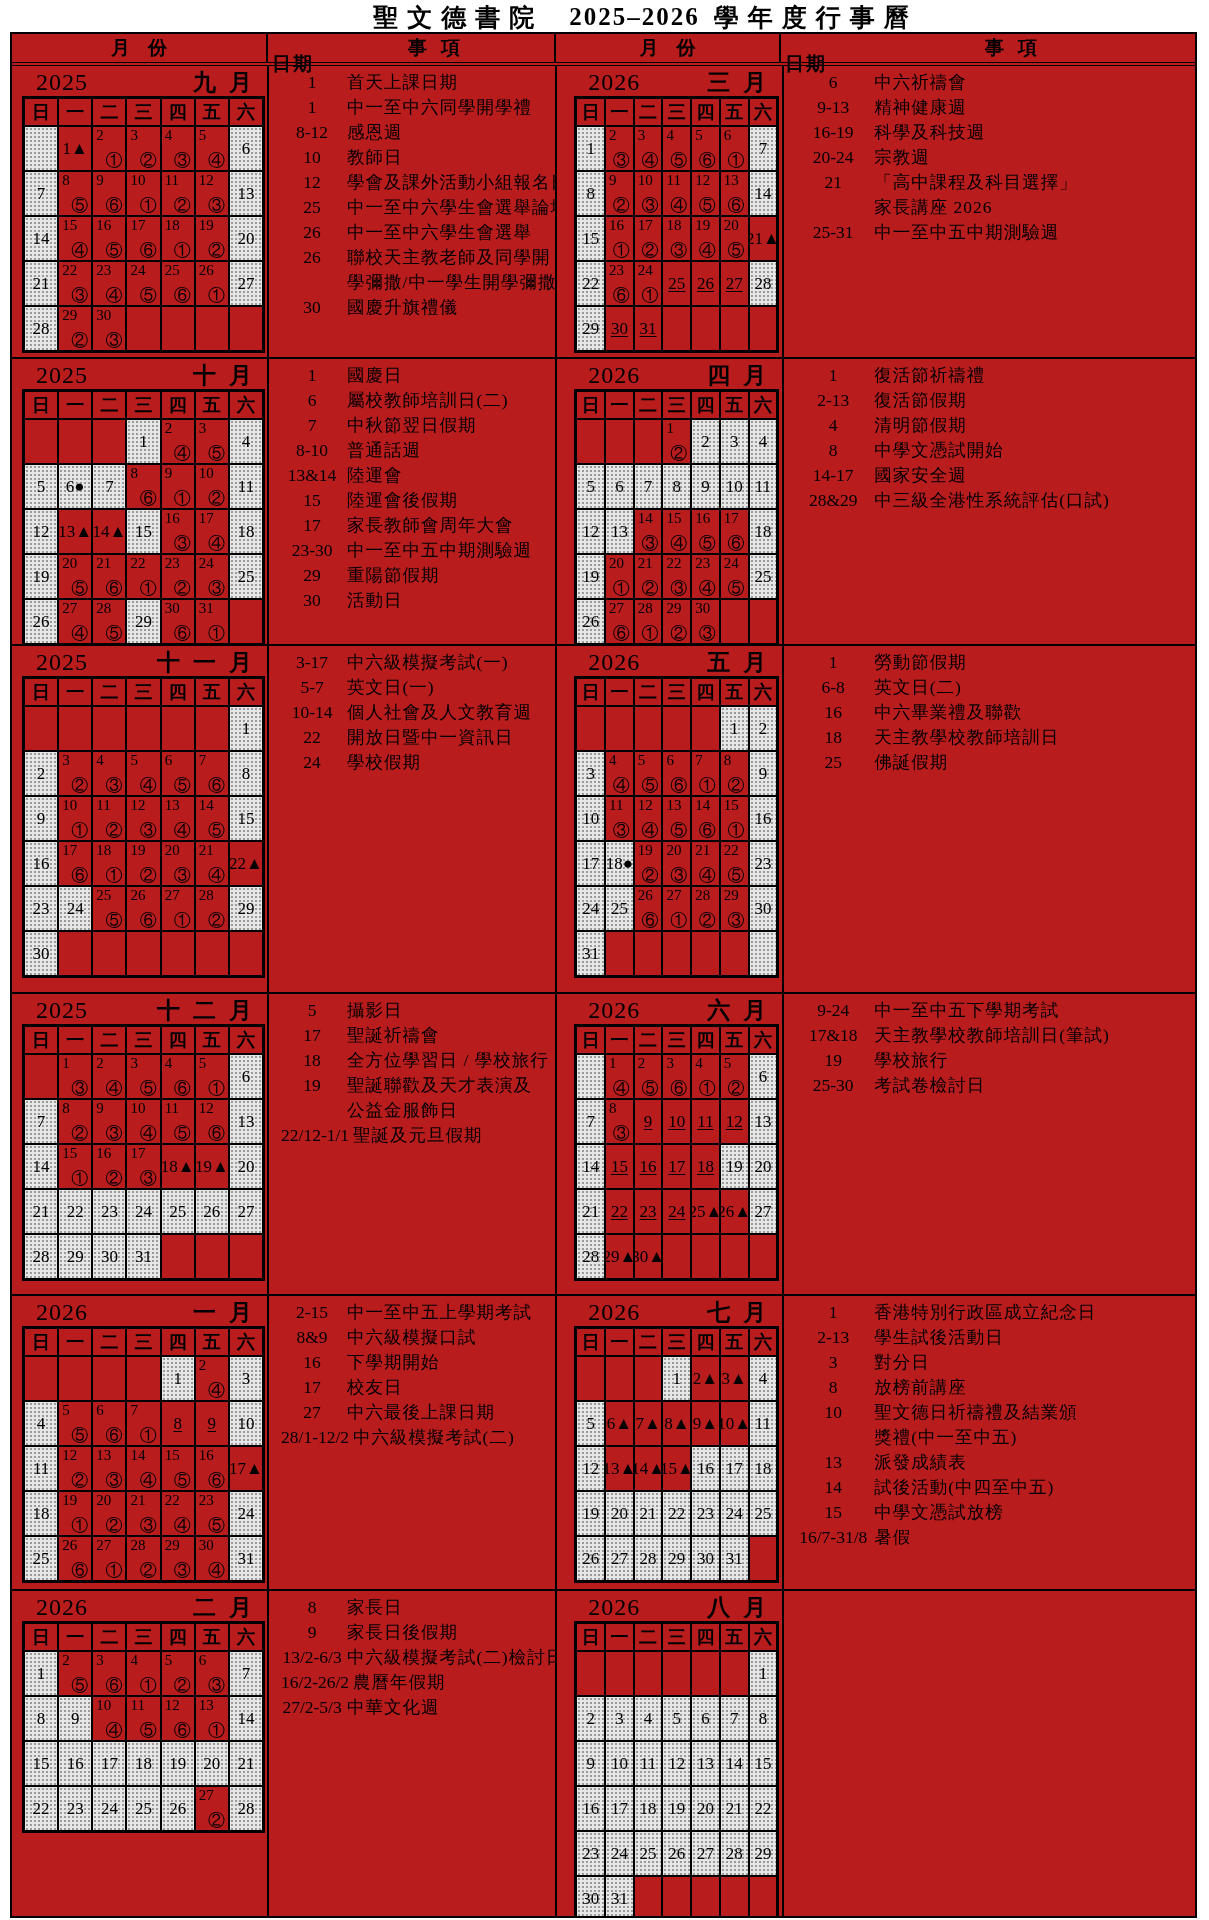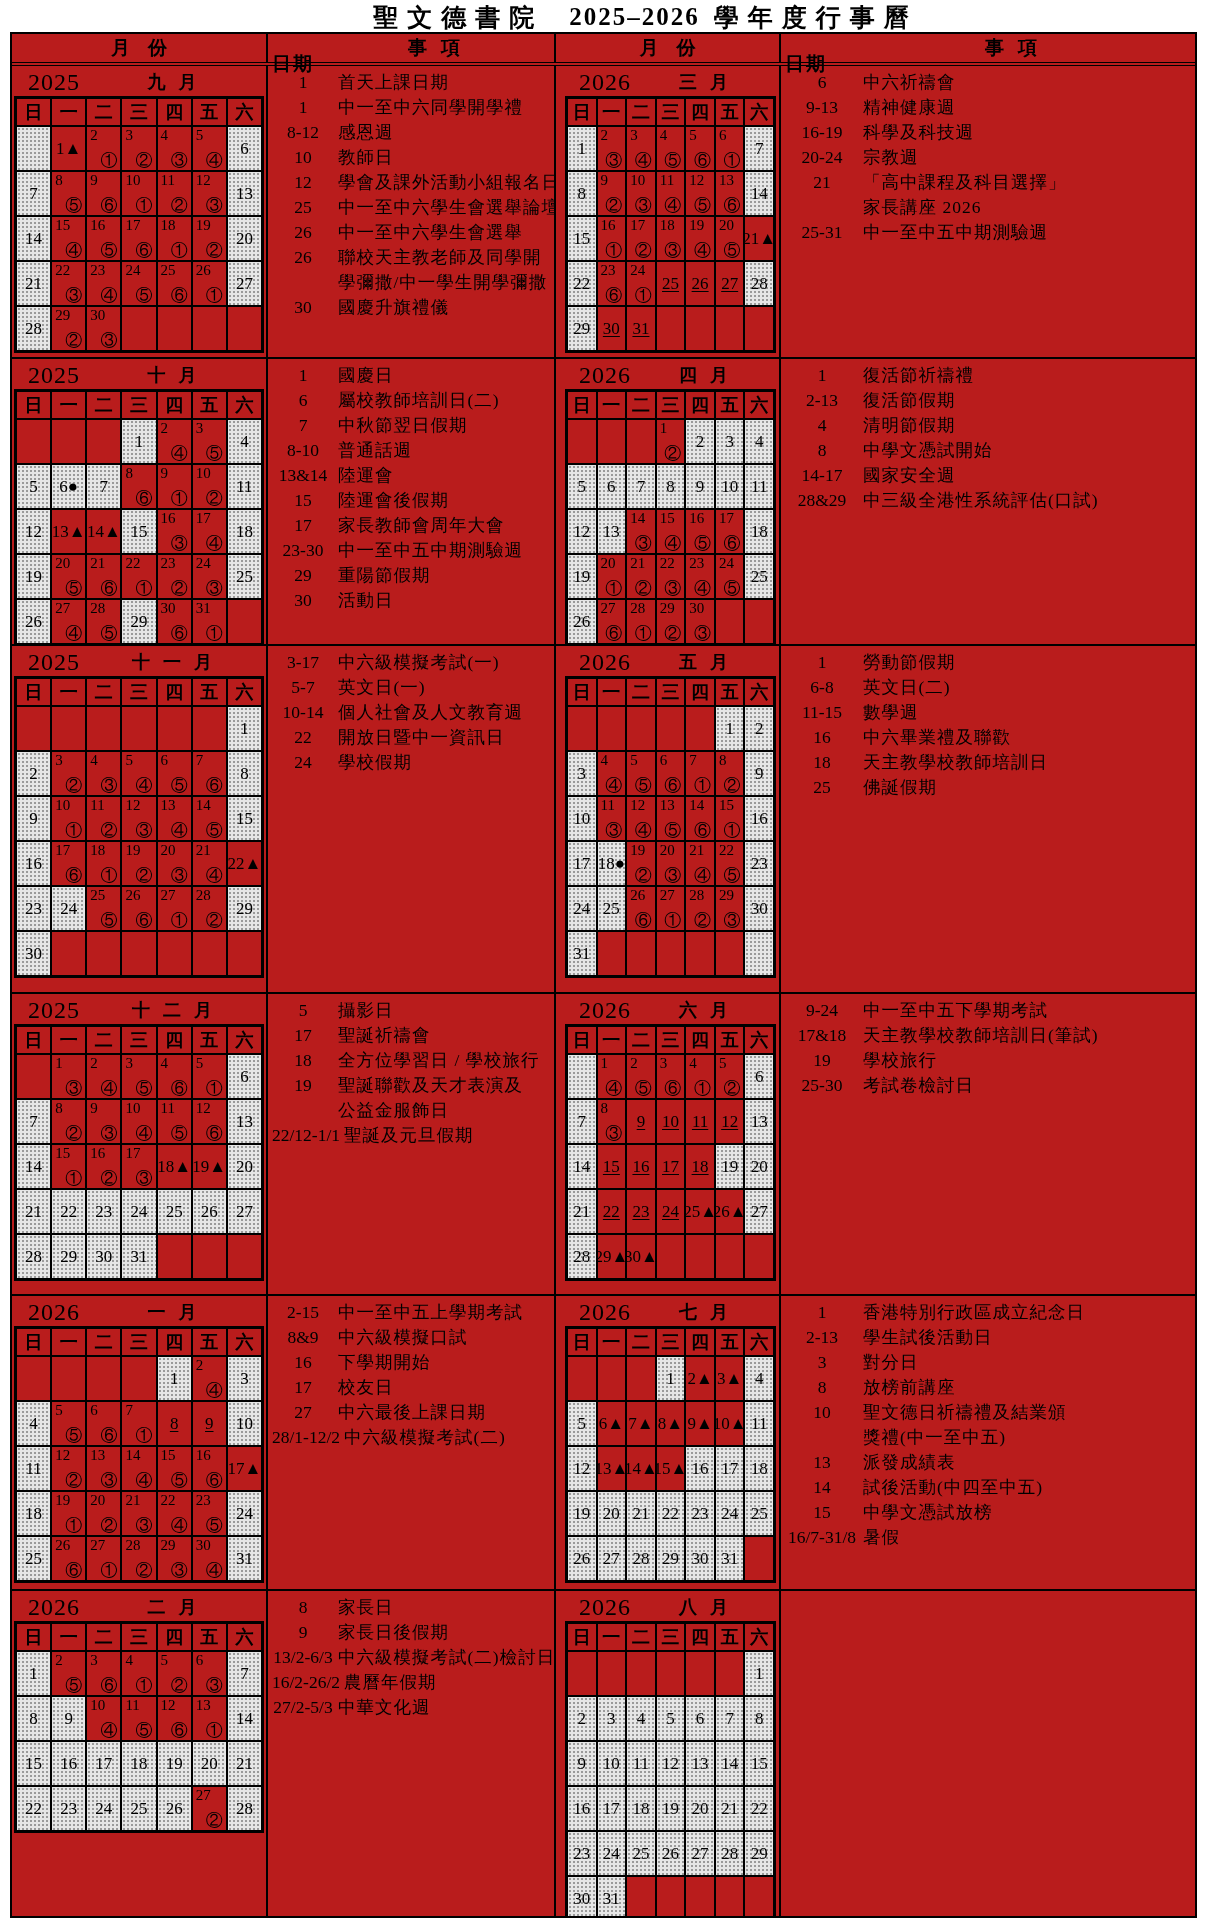--- a/index.html
+++ b/index.html
@@ -13,29 +13,29 @@
   .hdr-row{display:flex;height:28px;border-bottom:4px double #000;align-items:center;font-size:19px;font-weight:600;}
   .c1{width:256px;}.c2{width:288px;}.c3{width:225px;}.c4{width:414px;}
   .hc{box-sizing:border-box;height:100%;display:flex;align-items:center;}
   .hc.mc{justify-content:center;letter-spacing:18px;text-indent:18px;}
   .hc{border-right:2px solid #000;}
   .hc:last-child{border-right:none;}
   .hd{margin-left:4px;letter-spacing:2px;margin-top:32px;}
   .he{flex:1;text-align:center;letter-spacing:14px;text-indent:14px;}
   .mrow{display:flex;border-bottom:2px solid #000;box-sizing:border-box;}
   .mrow:last-child{border-bottom:none;}
-  .slot{box-sizing:border-box;border-right:2px solid #000;overflow:hidden;}
+  .slot{box-sizing:border-box;border-right:2px solid #000;overflow:hidden;margin-left:8px;}
   .slot:last-child{border-right:none;}
   .ev-slot{padding:4px 0 0 4px;}
   
   .month{padding:2px;}
   .r-cal .month{padding:2px 3px 2px 9px;}
   .cal-title{display:flex;align-items:center;height:28px;font-size:24px;}
   .cal-year{margin-left:14px;letter-spacing:1px;}
-  .cal-name{flex:1;text-align:center;letter-spacing:13px;text-indent:13px;font-weight:600;font-size:18px;}
+  .cal-name{flex:1;text-align:right;letter-spacing:13px;text-indent:13px;font-weight:600;font-size:23px;}
   .cal-grid{border:3px solid #000;}
   .wk-hdr{display:flex;height:26px;border-bottom:2px solid #000;}
   .wk-cell{flex:1;border-right:2px solid #000;display:flex;align-items:center;justify-content:center;font-size:18px;font-weight:700;}
   .wk-cell:last-child{border-right:none;}
   .wk-row{display:flex;height:43px;border-bottom:2px solid #000;}
   .wk-row:last-child{border-bottom:none;}
   .day-cell{flex:1;border-right:2px solid #000;position:relative;overflow:hidden;}
   .day-cell:last-child{border-right:none;}
   .day-cell.shaded{background-color:#e6e6e6;background-image:radial-gradient(circle,#9a9a9a 0.8px,transparent 1px);background-size:4px 4px;}
   .d-num{position:absolute;top:1px;left:3px;font-size:15px;line-height:1.05;}
@@ -1127,24 +1127,20 @@
           <div class="events">
             <div class="ev-row">
               <span class="ev-date">1</span>
               <span class="ev-text">勞動節假期</span>
             </div>
             <div class="ev-row">
               <span class="ev-date">6-8</span>
               <span class="ev-text">英文日(二)</span>
             </div>
             <div class="ev-row">
-              <span class="ev-date">11-15</span>
-              <span class="ev-text">數學週</span>
-            </div>
-            <div class="ev-row">
               <span class="ev-date">16</span>
               <span class="ev-text">中六畢業禮及聯歡</span>
             </div>
             <div class="ev-row">
               <span class="ev-date">18</span>
               <span class="ev-text">天主教學校教師培訓日</span>
             </div>
             <div class="ev-row">
               <span class="ev-date">25</span>
               <span class="ev-text">佛誕假期</span>

